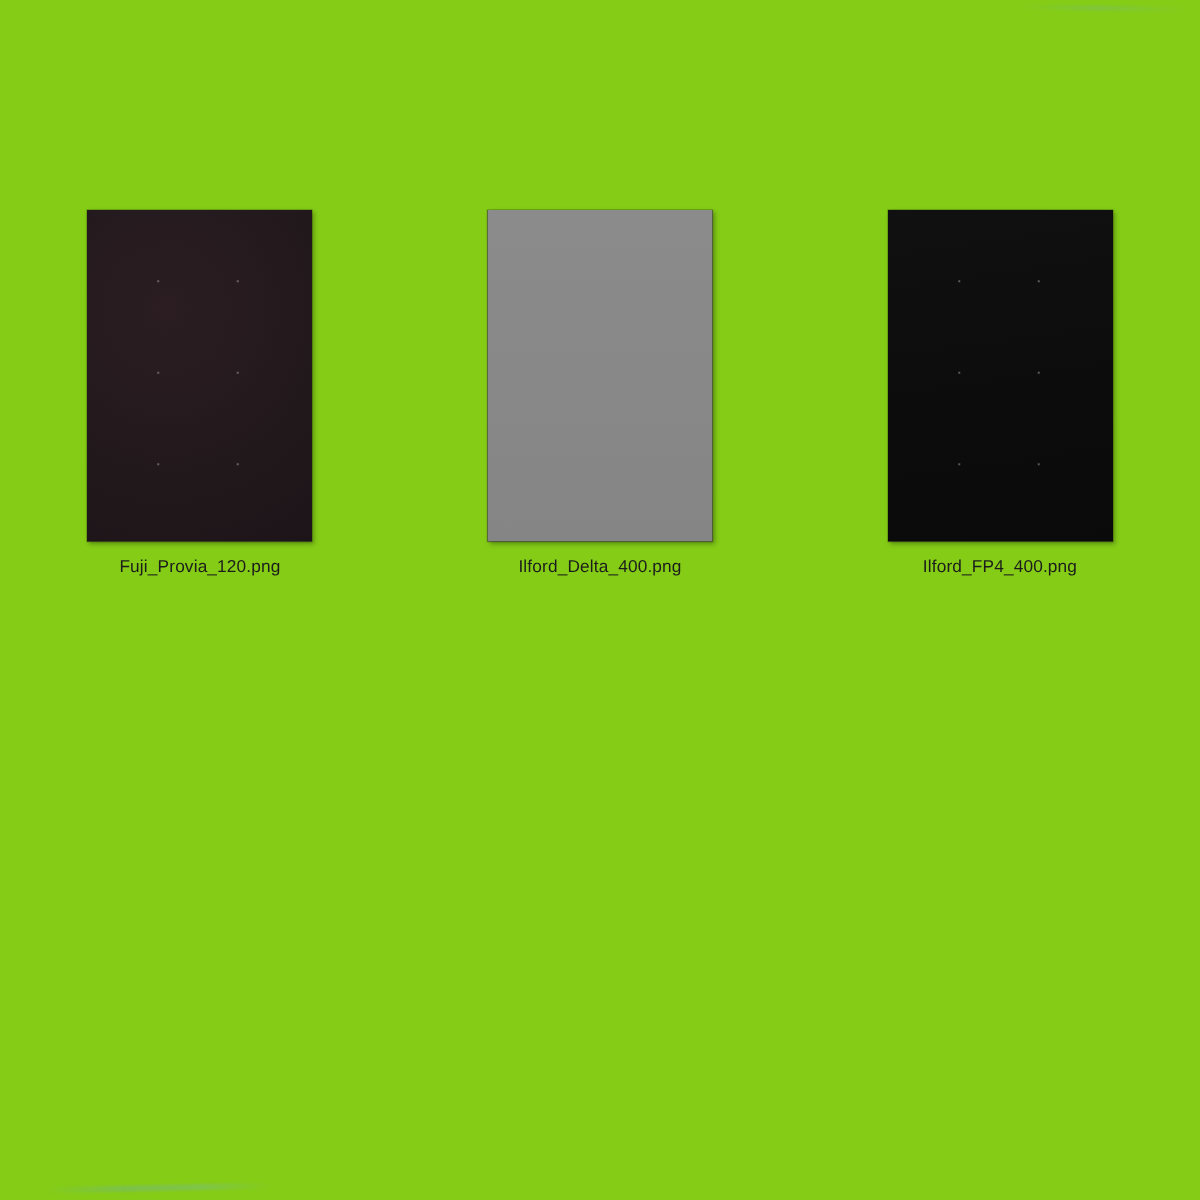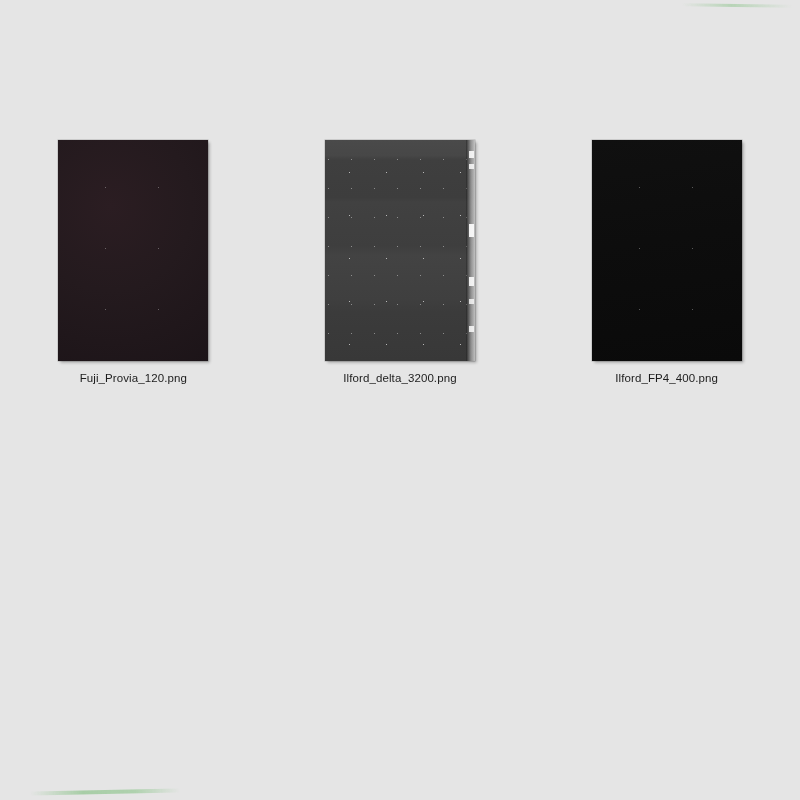--- a/index.html
+++ b/index.html
@@ -7,21 +7,21 @@
     margin: 0; padding: 0;
     width: 800px; height: 800px;
     background: #ffffff;
     font-family: "Liberation Sans", sans-serif;
     overflow: hidden;
   }
 
   #viewer {
     position: relative;
     width: 800px; height: 800px;
-    background: #e5e5e5;
+    background: #84cc16;
   }
 
   
   #thumb-grid {
     position: absolute;
     left: 0; top: 140px;
     width: 800px;
     display: grid;
     grid-template-columns: repeat(3, 1fr);
     grid-template-rows: repeat(2, 245px);
@@ -212,33 +212,28 @@
     <div class="thumb-cell">
       <div class="thumb-frame">
         <div class="thumb-img s-provia"></div>
         <div class="blotch"></div>
         <div class="specks sp-b"></div>
       </div>
       <div class="caption">Fuji_Provia_120.png</div>
     </div>
 
 
-
     <div class="thumb-cell">
       <div class="thumb-frame">
-        <div class="thumb-img s-delta3200"></div>
+        <div class="thumb-img s-delta400"></div>
         <div class="blotch"></div>
-        <div class="grain"></div>
-        <div class="specks sp-a"></div>
-        <div class="edge-strip right">
-          <div class="edge-marks-r"></div>
-        </div>
       </div>
-      <div class="caption">Ilford_delta_3200.png</div>
+      <div class="caption">Ilford_Delta_400.png</div>
     </div>
+
 
     <div class="thumb-cell">
       <div class="thumb-frame">
         <div class="thumb-img s-fp4"></div>
         <div class="blotch"></div>
         <div class="specks sp-b"></div>
       </div>
       <div class="caption">Ilford_FP4_400.png</div>
     </div>
 

